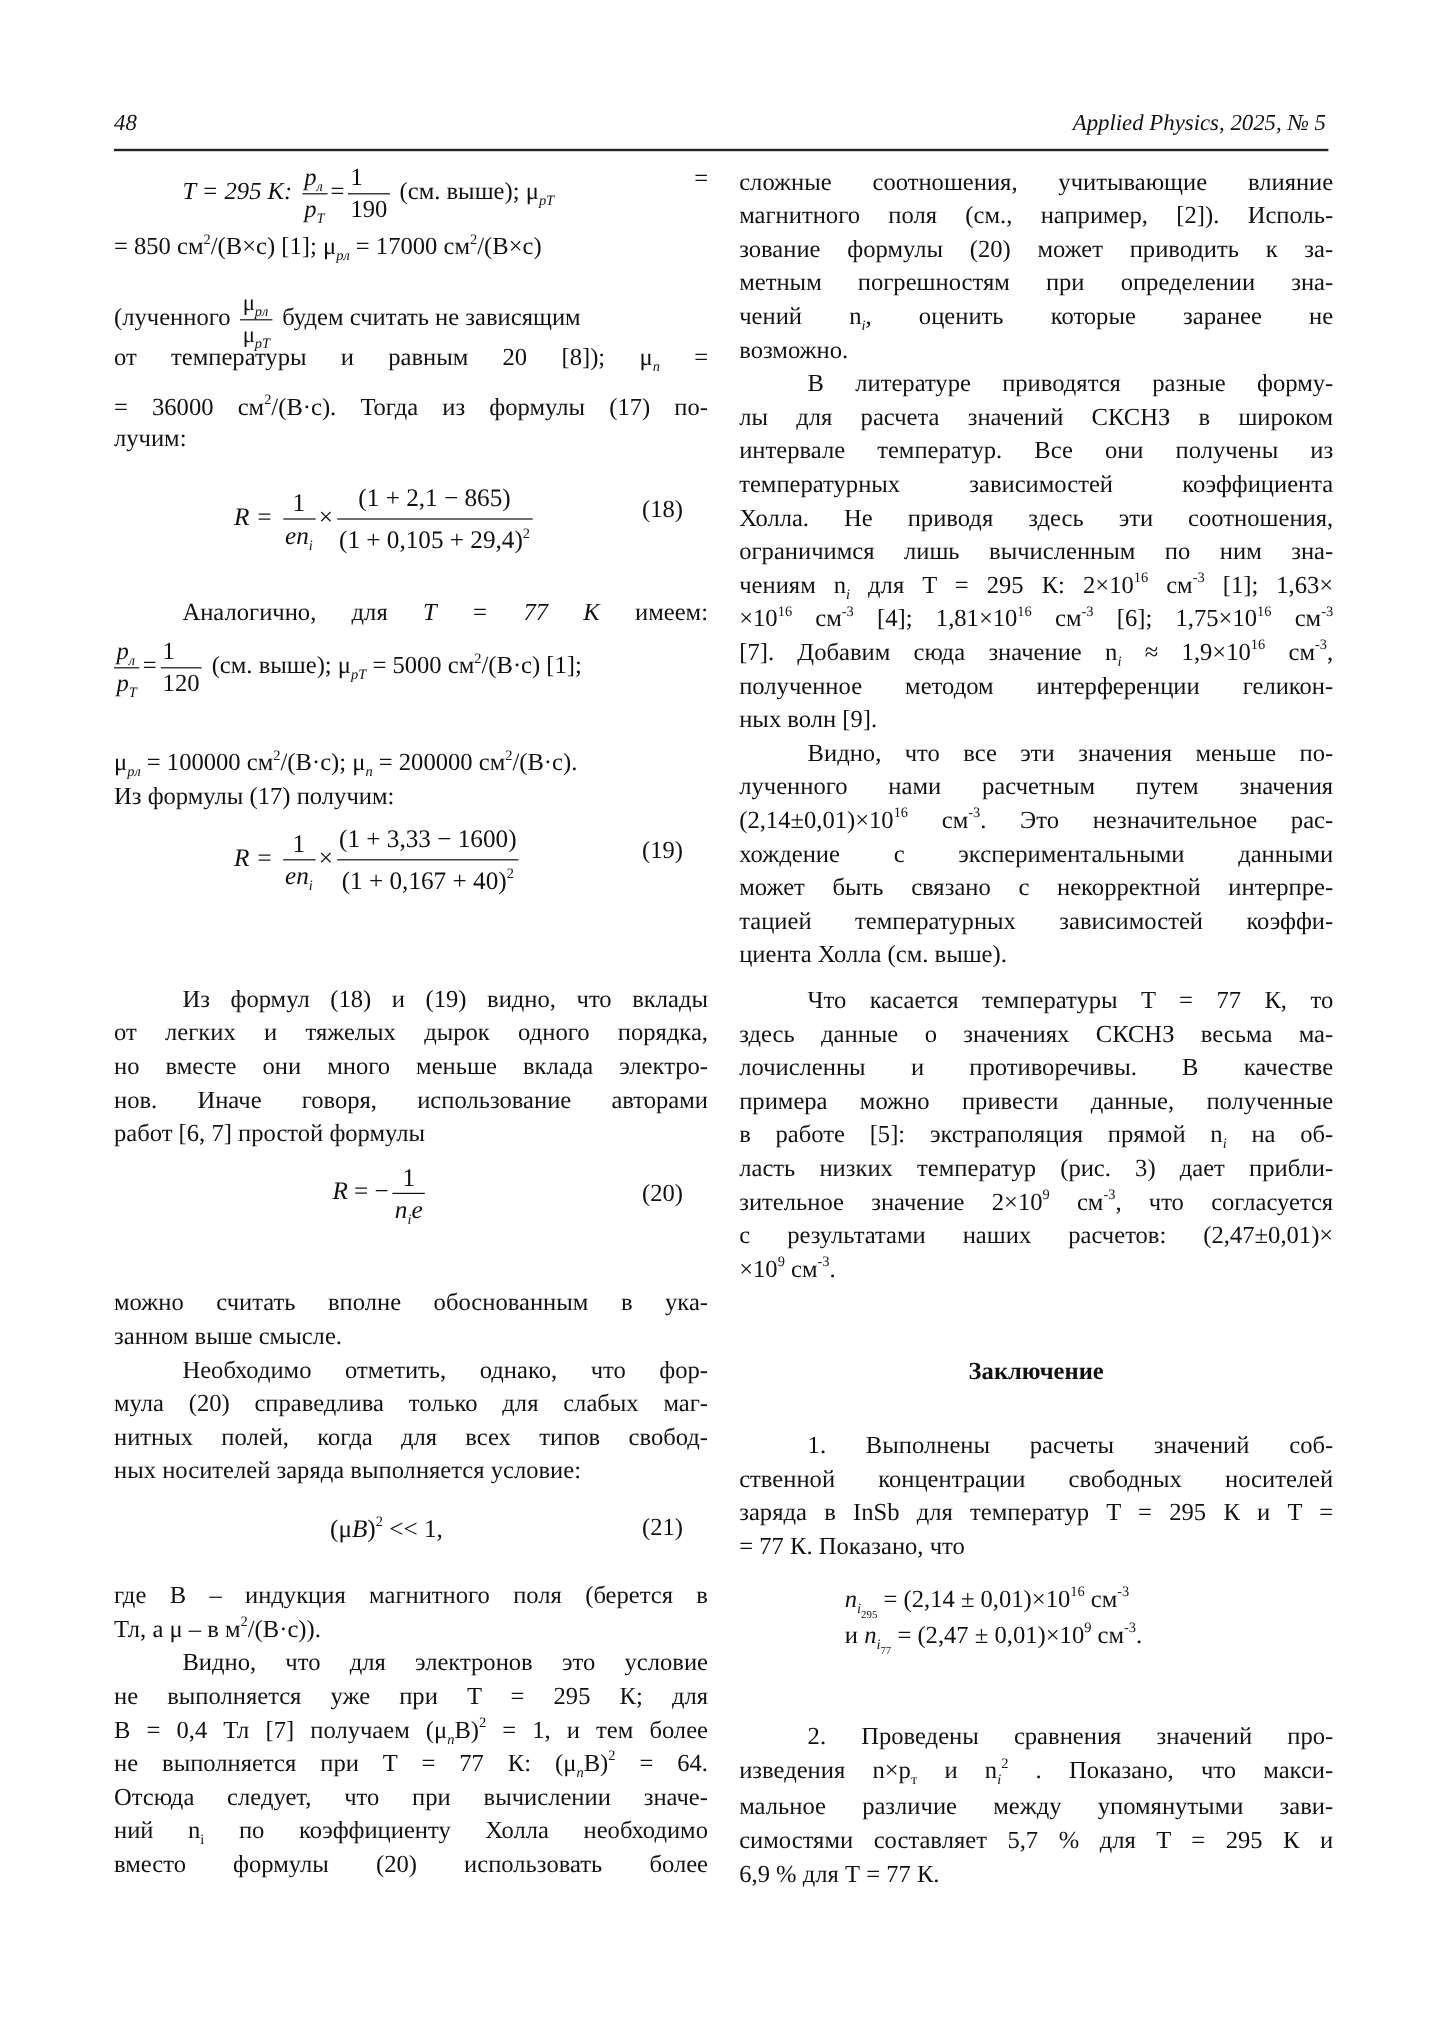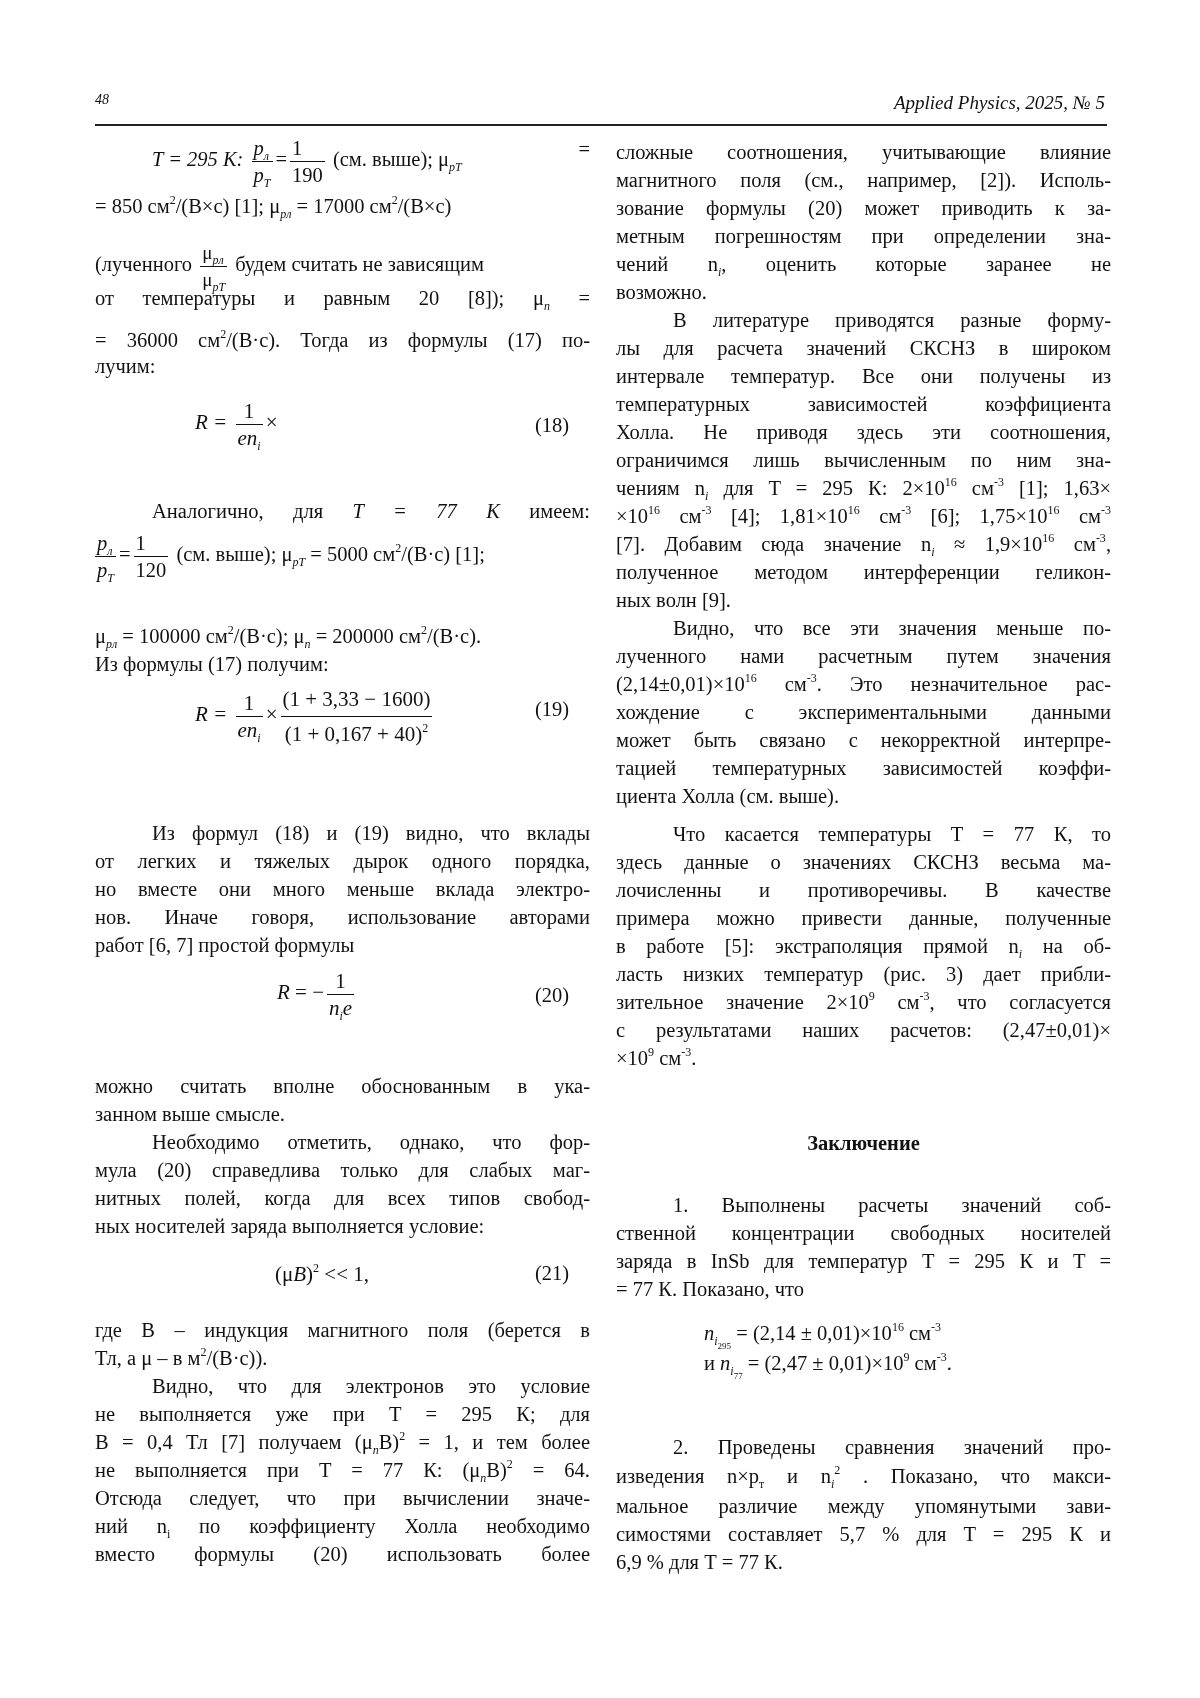--- a/index.html
+++ b/index.html
@@ -1,19 +1,19 @@
 <!DOCTYPE html>
 <html><head>
 <meta charset="utf-8">
 <style>
   html, body { margin: 0; padding: 0; background: #ffffff; }
   body { width: 1200px; height: 1698px; position: relative; overflow: hidden;
          font-family: "Liberation Serif", "DejaVu Serif", serif; color: #111; }
   .page { position: absolute; left: 0; top: 0; width: 1200px; height: 1698px; }
-  .hdr-left { position: absolute; left: 95px; top: 92px; font-size: 14px; font-style: italic; }
+  .hdr-left { position: absolute; left: 95px; top: 92px; font-size: 19px; font-style: italic; }
   .hdr-right { position: absolute; right: 95px; top: 92px; font-size: 19px; font-style: italic; }
   .hdr-rule { position: absolute; left: 95px; top: 124px; width: 1012px; height: 2px; background: #222; }
   .col { position: absolute; top: 0; width: 495px; }
   .col-left { left: 95px; }
   .col-right { left: 616px; }
   .ln { position: absolute; left: 0; width: 495px; font-size: 20.5px; line-height: 28px; white-space: nowrap;
         text-align: justify; text-align-last: justify; }
   .ln.noj { text-align: left; text-align-last: left; }
   .ln.ind { padding-left: 57px; width: 438px; }
   .ln.ctr { text-align: center; text-align-last: center; }
@@ -58,21 +58,21 @@
     <div class="ln" style="top:284px;">
       <span>от   температуры   и   равным   20   [8]);   μ</span><sub>n</sub><span> =</span>
     </div>
     <div class="ln" style="top:326px;">
       <span>= 36000  см</span><sup>2</sup><span>/(В·с). Тогда из формулы (17) по-</span>
     </div>
     <div class="ln noj" style="top:352px;">лучим:</div>
 
     <div class="eq" style="left:100px; top:398px;">
       <i>R =</i>
-      <span class="frac"><span class="num">1</span><span><i>en</i><sub>i</sub></span></span><span>×</span>
+      <span class="frac"><span class="num">1</span><span><i>en</i><sub>i</sub></span></span><span>×</span><span class="frac"><span class="num" style="line-height:34px;">(1 + 2,1 − 865)</span><span style="line-height:34px;"><span>(1 + 0,105 + 29,4)</span><sup>2</sup></span></span>
     </div>
     <div class="eqnum" style="left:440px; top:414px;">(18)</div>
 
     <div class="ln ind" style="top:497px;">
       <span>Аналогично,</span> <span>для</span> <i>T = 77 К</i> <span>имеем:</span>
     </div>
 
     <div class="ln noj" style="top:530px;">
       <span class="frac" style="margin-left:0;"><span class="num"><i>p</i><sub>л</sub></span><span><i>p</i><sub>T</sub></span></span>=<span class="frac"><span class="num">1</span><span>120</span></span>
       <span>(см. выше);  μ</span><sub>pT</sub><span> =  5000 см</span><sup>2</sup><span>/(В·с) [1];</span>

